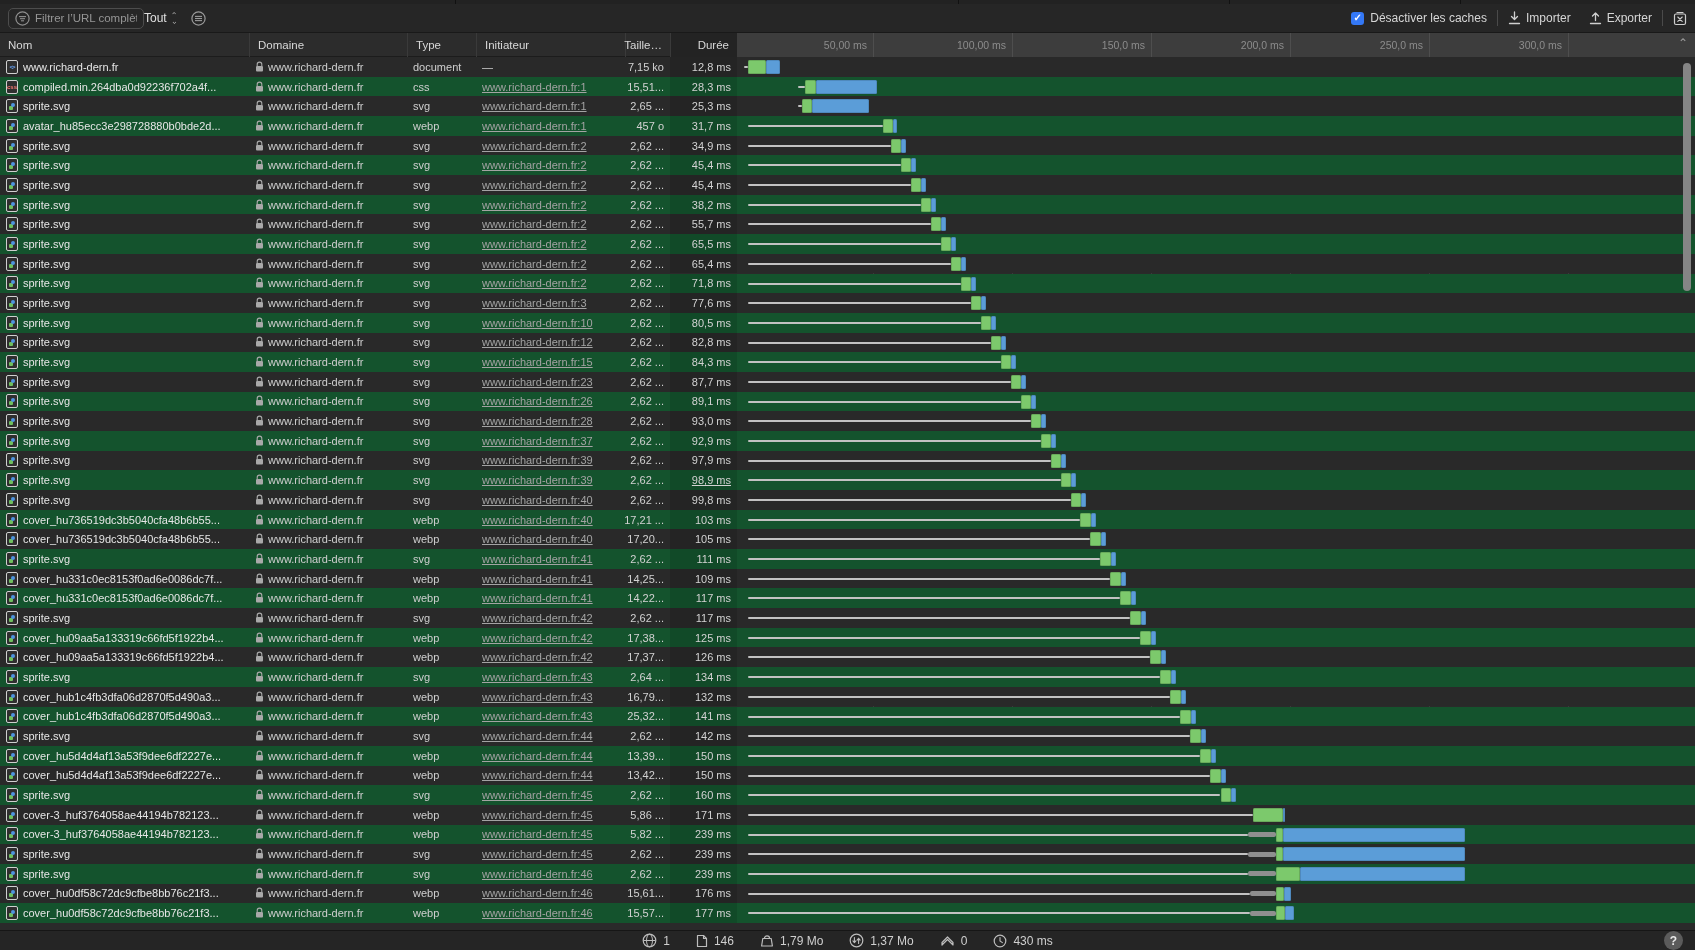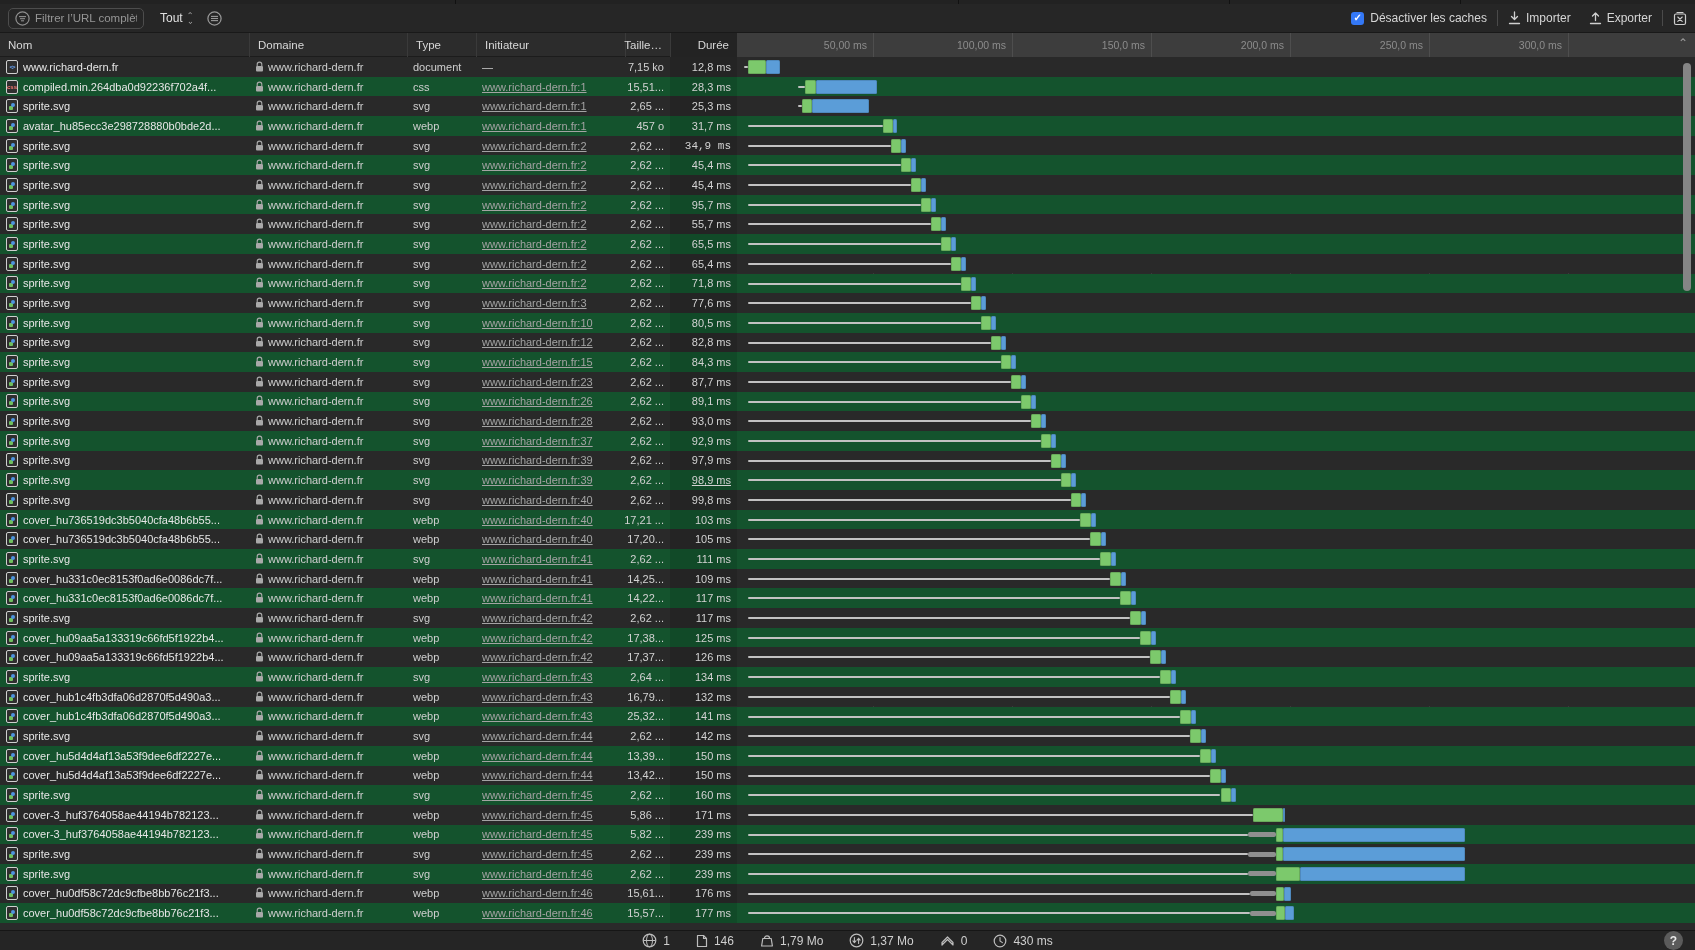--- a/index.html
+++ b/index.html
@@ -18,21 +18,21 @@
     position:absolute; left:0; top:4px; width:100%; height:29px;
     background:#262626; border-bottom:1px solid #191919;
     display:flex; align-items:center; padding:0 8px;
   }
   .filter-field {
     display:flex; align-items:center; gap:5px; width:136px; height:21px;
     border:1px solid #4d4d4d; border-radius:5px; padding:0 6px; background:#262626;
   }
   .filter-field .ph { color:#969696; font-size:11.5px; white-space:nowrap; overflow:hidden; }
   .circle-icon { width:15px; height:15px; flex:none; }
-  .tout { display:flex; align-items:center; gap:4px; margin-left:16px; color:#e0e0e0; font-size:12px; }
+  .tout { display:flex; align-items:center; gap:4px; color:#e0e0e0; font-size:12px; }
   .chevrons { display:flex; flex-direction:column; line-height:5px; color:#b5b5b5; font-size:8px; }
   .btn-circle { margin-left:14px; }
   .tb-spacer { flex:1; }
   .cache-toggle { display:flex; align-items:center; gap:6px; color:#d6d6d6; font-size:12px; }
   .checkbox {
     width:13px; height:13px; border-radius:3px; background:#3478f6;
     display:flex; align-items:center; justify-content:center;
     color:#fff; font-size:10px; font-weight:bold; line-height:1;
   }
   .tb-divider { width:1px; height:16px; background:#4a4a4a; margin:0 10px; }
@@ -324,21 +324,21 @@
             <path d="M2.2 5 V3.4 a2.3 2.3 0 0 1 4.6 0 V5" fill="none" stroke="#a9a9a9" stroke-width="1.1"></path>
             <rect x="1" y="5" width="7" height="5.5" rx="1" fill="#a9a9a9"></rect>
           </svg>
           <span>www.richard-dern.fr</span>
         </div>
         <div class="cell c-type" style="left: 407px; width: 69px;">svg</div>
         <div class="cell c-init" style="left: 476px; width: 149px;">
           <a href="#">www.richard-dern.fr:2</a>
         </div>
         <div class="cell c-size right" style="left: 625px; width: 45px;">2,62 ...</div>
-        <div class="cell c-duree right" style="left: 670px; width: 67px; font-family: Liberation Mono, monospace;">34,9 ms</div>
+        <div class="cell c-duree right" style="left: 670px; width: 67px;">34,9 ms</div>
         <div class="wf" style="left: 737px; width: 958px;">
           <div class="seg seg-line" style="left: 10.9px; width: 143.17px;"></div>
           <div class="seg seg-green" style="left: 154.07px; width: 10.008px;"></div>
           <div class="seg seg-blue" style="left: 164.078px; width: 5.004px;"></div>
         </div>
       </div>
       <div class="row even" style="top: 98.4091px; height: 19.6818px;">
         <div class="cell c-name" style="left: 0px; width: 249px;">
           <span class="file-ico">
             <span class="img-sq"></span>
@@ -405,21 +405,21 @@
             <path d="M2.2 5 V3.4 a2.3 2.3 0 0 1 4.6 0 V5" fill="none" stroke="#a9a9a9" stroke-width="1.1"></path>
             <rect x="1" y="5" width="7" height="5.5" rx="1" fill="#a9a9a9"></rect>
           </svg>
           <span>www.richard-dern.fr</span>
         </div>
         <div class="cell c-type" style="left: 407px; width: 69px;">svg</div>
         <div class="cell c-init" style="left: 476px; width: 149px;">
           <a href="#">www.richard-dern.fr:2</a>
         </div>
         <div class="cell c-size right" style="left: 625px; width: 45px;">2,62 ...</div>
-        <div class="cell c-duree right" style="left: 670px; width: 67px;">95,7 ms</div>
+        <div class="cell c-duree right" style="left: 670px; width: 67px;">38,2 ms</div>
         <div class="wf" style="left: 737px; width: 958px;">
           <div class="seg seg-line" style="left: 10.9px; width: 173.194px;"></div>
           <div class="seg seg-green" style="left: 184.094px; width: 10.008px;"></div>
           <div class="seg seg-blue" style="left: 194.102px; width: 5.004px;"></div>
         </div>
       </div>
       <div class="row odd" style="top: 157.455px; height: 19.6818px;">
         <div class="cell c-name" style="left: 0px; width: 249px;">
           <span class="file-ico">
             <span class="img-sq"></span>

